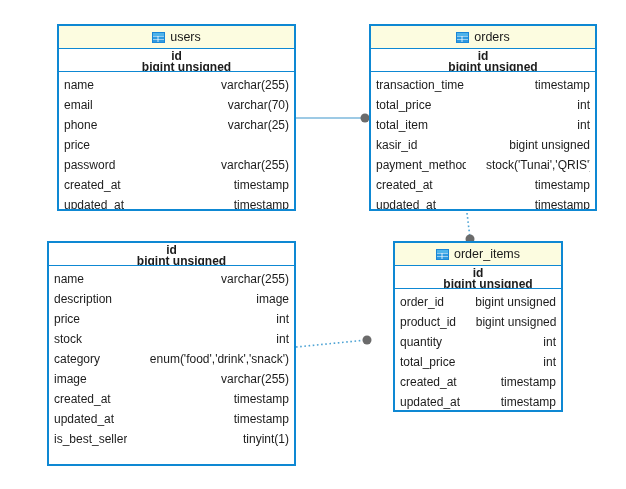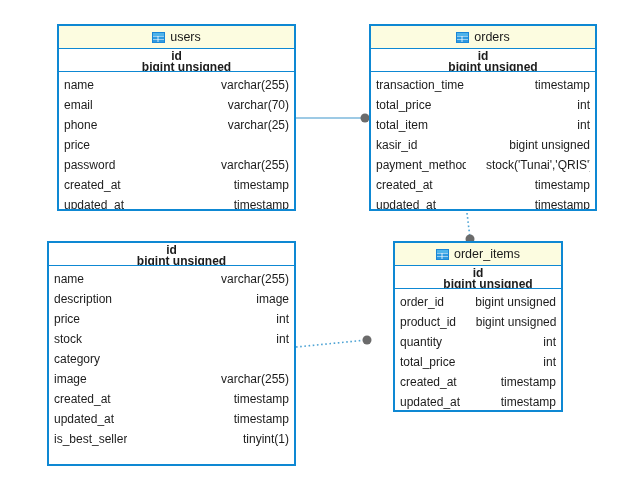--- a/index.html
+++ b/index.html
@@ -211,20 +211,21 @@
       <div class="field">
         <span class="fname">price</span>
         <span class="ftype">int</span>
       </div>
       <div class="field">
         <span class="fname">stock</span>
         <span class="ftype">int</span>
       </div>
       <div class="field">
         <span class="fname">category</span>
+        <span class="ftype">enum('food','drink','snack')</span>
       </div>
       <div class="field">
         <span class="fname">image</span>
         <span class="ftype">varchar(255)</span>
       </div>
       <div class="field">
         <span class="fname">created_at</span>
         <span class="ftype">timestamp</span>
       </div>
       <div class="field">

